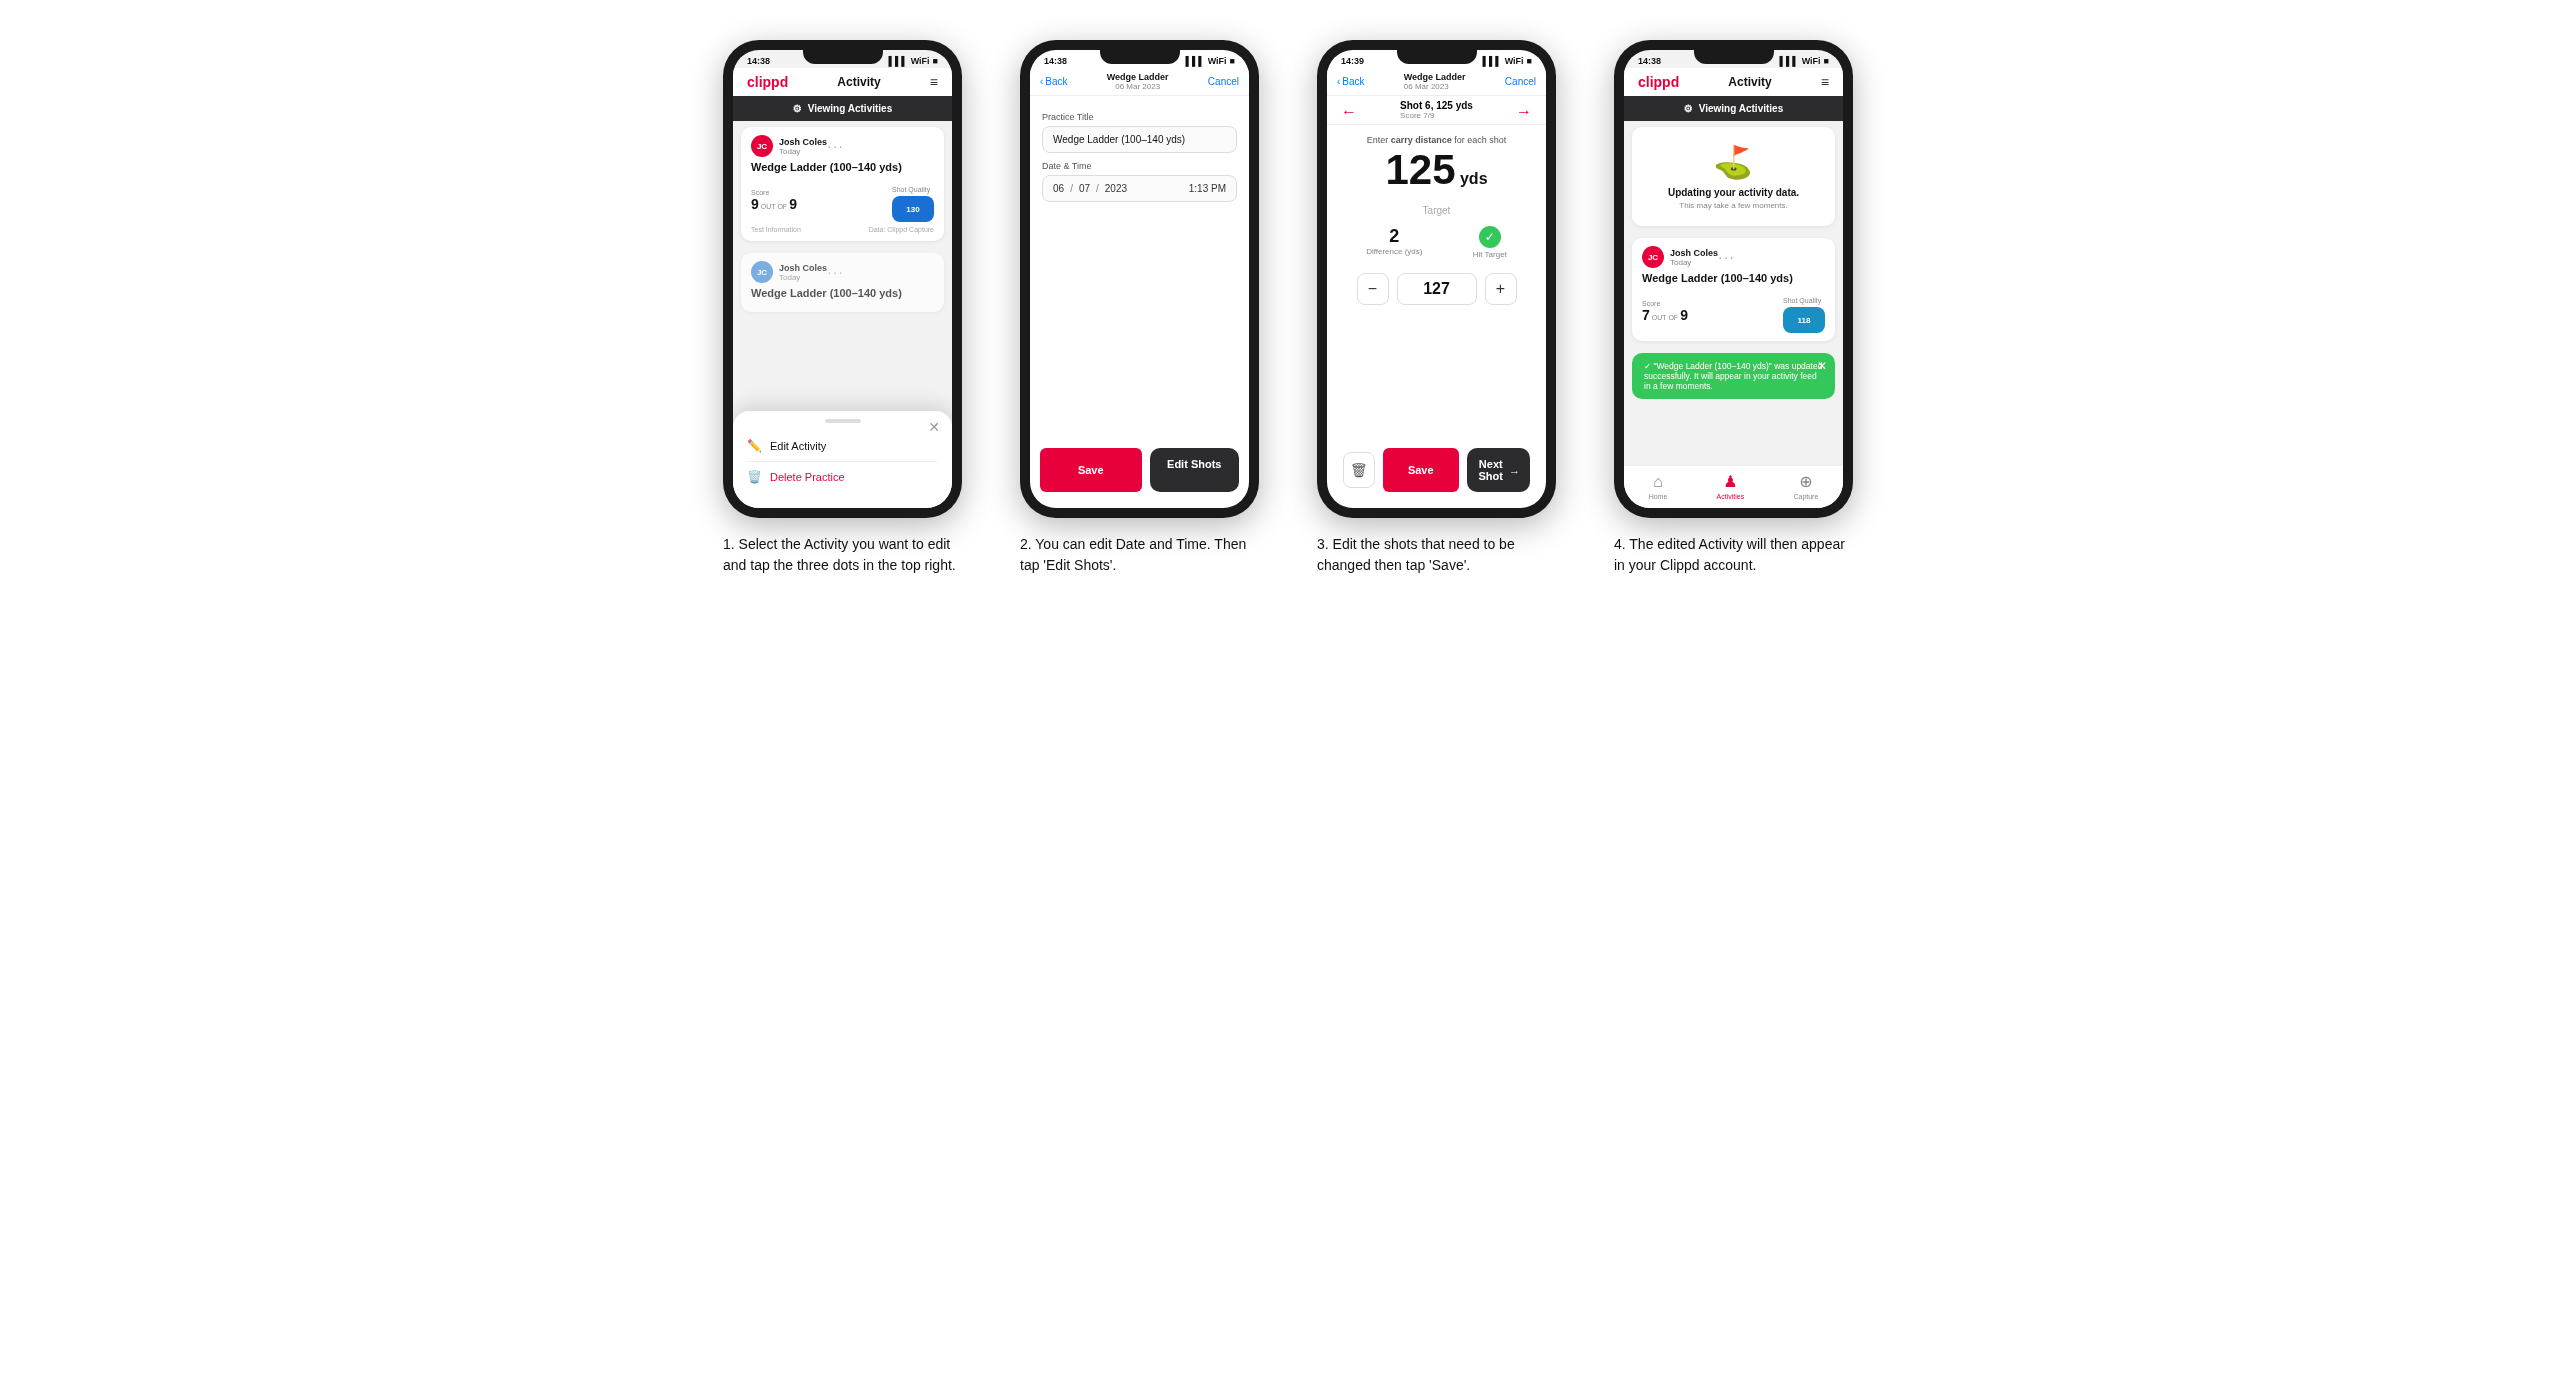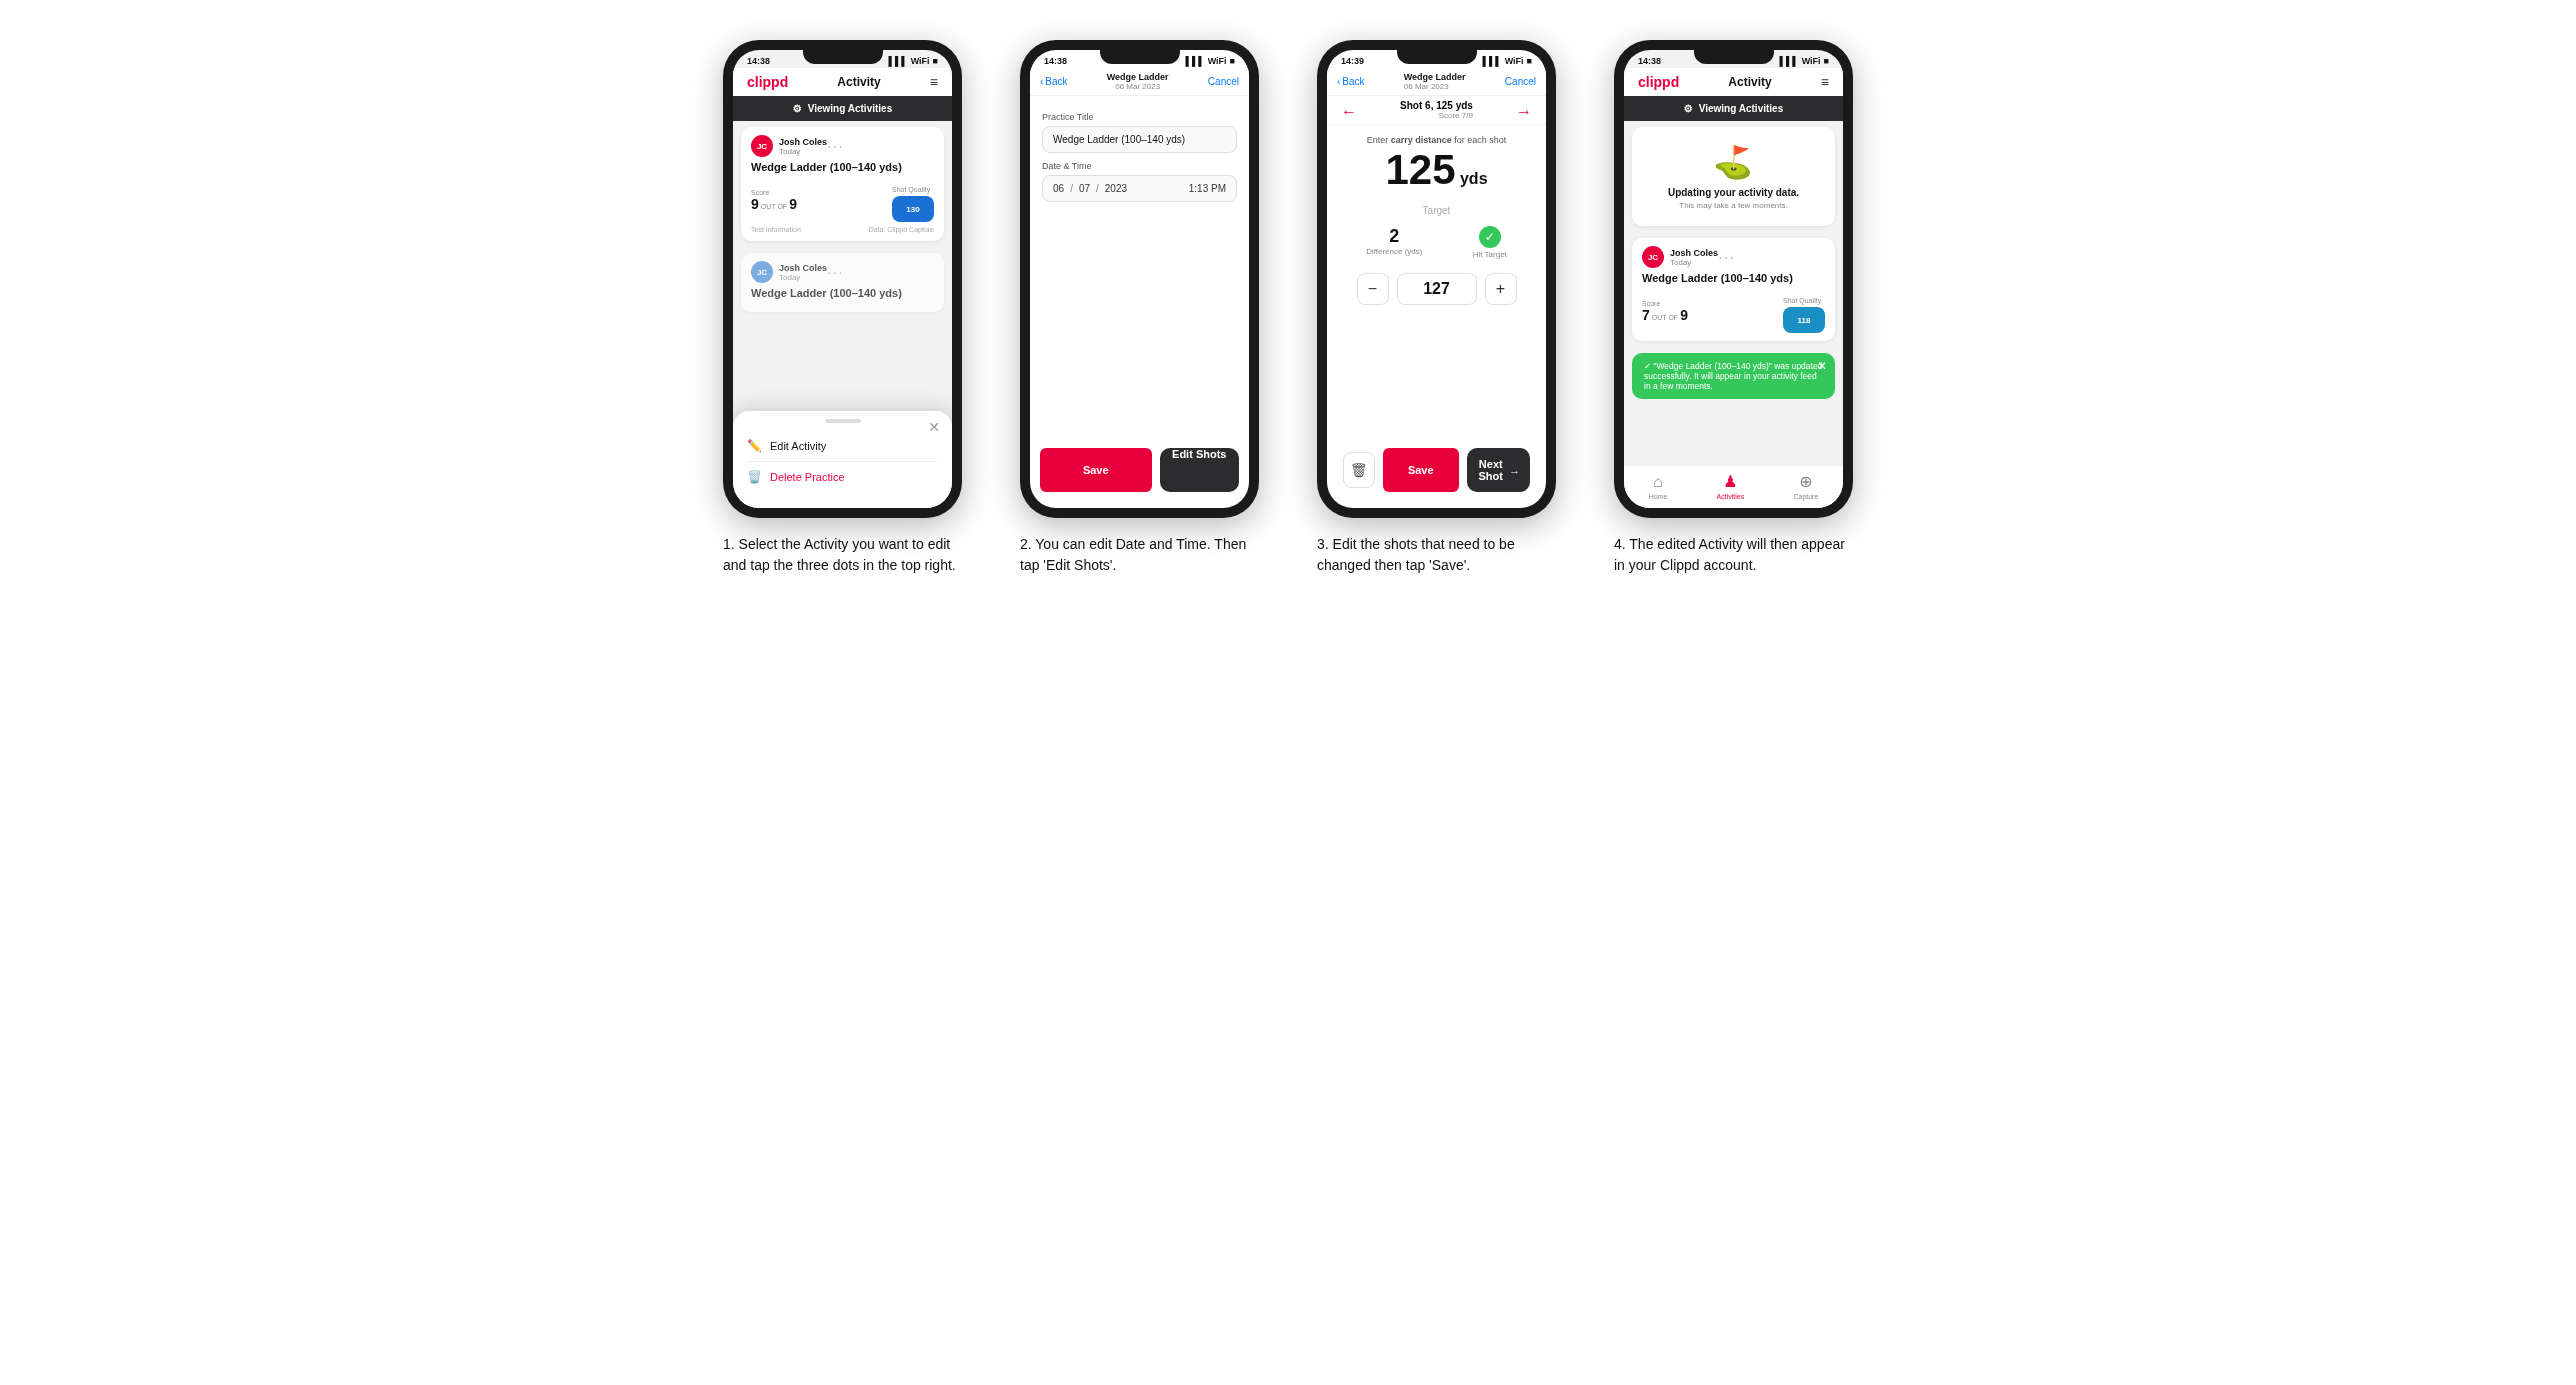--- a/index.html
+++ b/index.html
@@ -268,20 +268,21 @@
       font-size: 11px;
       font-weight: 700;
       text-align: center;
     }
     .btn-dark {
       flex: 1;
       background: #2c2c2e;
       color: #fff;
       border: none;
       border-radius: 10px;
+      padding: 10px;
       font-size: 11px;
       font-weight: 700;
       text-align: center;
     }
 
     
     .shot-header {
       display: flex;
       align-items: center;
       justify-content: space-between;
@@ -622,21 +623,21 @@
           </span>
           <div class="shot-center">
             <div class="title-small">Wedge Ladder</div>
             <div class="subtitle-small">06 Mar 2023</div>
           </div>
           <span class="cancel-btn">Cancel</span>
         </div>
 
         <div style="display:flex; align-items:center; justify-content:space-between; padding: 4px 14px; border-bottom:1px solid #eee;">
           <span class="shot-nav">←</span>
-          <div style="text-align:right;">
+          <div style="text-align:left;">
             <div style="font-size:10px; font-weight:700;">Shot 6, 125 yds</div>
             <div style="font-size:8px; color:#888;">Score 7/9</div>
           </div>
           <span class="shot-nav">→</span>
         </div>
 
         <div class="shot-body">
           <div class="shot-instruction">
             Enter <strong>carry distance</strong> for each shot
           </div>

